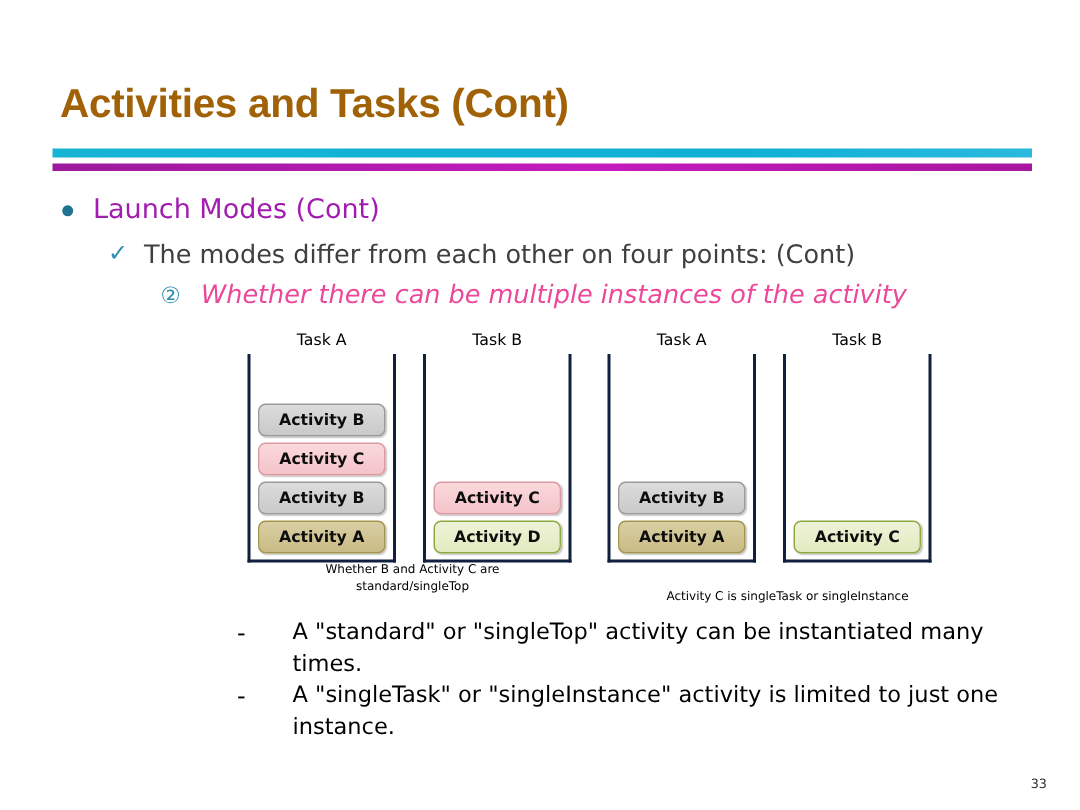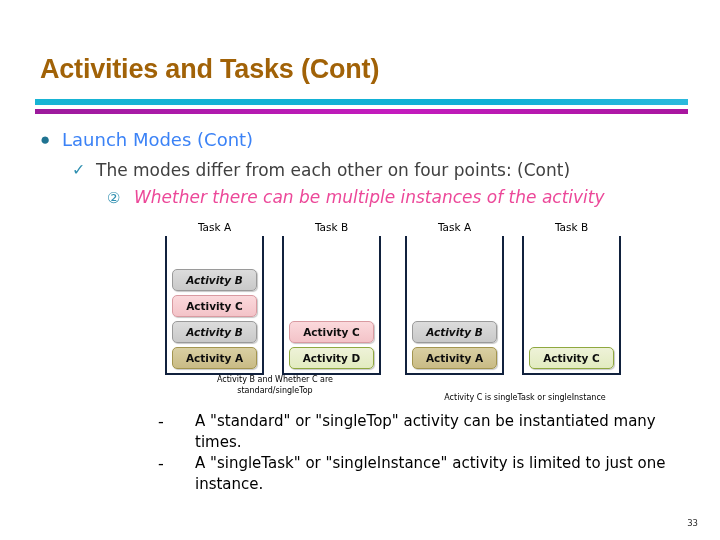--- a/index.html
+++ b/index.html
@@ -61,21 +61,21 @@
   #bullet-level1 .marker {
     width: 22px;
     color: #1f7391;
     font-size: 17px;
     line-height: 24px;
   }
   #bullet-level1 .text {
     font-family: "DejaVu Sans", sans-serif;
     font-size: 18px;
     line-height: 24px;
-    color: #3b82f6;
+    color: #a21caf;
   }
 
   #bullet-level2 {
     left: 72px;
     top: 158px;
   }
   #bullet-level2 .marker {
     width: 24px;
     color: #2f8fb0;
     font-size: 16px;
@@ -165,21 +165,21 @@
     display: flex;
     align-items: center;
     justify-content: center;
     font-family: "DejaVu Sans", sans-serif;
     font-weight: bold;
     font-size: 10.5px;
     color: #0d0d0d;
     box-shadow: 1px 1px 1px rgba(0,0,0,0.22);
     box-sizing: border-box;
   }
-  .act-grey  { background: linear-gradient(to bottom,#dcdcdc,#c9c9c9); border-color:#9a9a9a;font-style:italic; }
+  .act-grey  { background: linear-gradient(to bottom,#dcdcdc,#c9c9c9); border-color:#9a9a9a; }
   .act-pink  { background: linear-gradient(to bottom,#fbd9dc,#f3c3c8); border-color:#d99aa1; }
   .act-tan   { background: linear-gradient(to bottom,#d9cfa3,#c9bb85); border-color:#a3954f;text-align:right; }
   .act-green { background: linear-gradient(to bottom,#eef2d8,#e2ebc0); border-color:#8fa83f; }
 
   
   .diagram-caption {
     position: absolute;
     text-align: center;
     font-family: "DejaVu Sans", sans-serif;
     font-size: 8px;
@@ -283,21 +283,21 @@
         <div class="task-label">Task B</div>
         <div class="task-well">
           <div class="stack">
             <div class="activity-box act-green">Activity C</div>
           </div>
         </div>
       </div>
     </div>
 </div>
 
-<div class="diagram-caption" id="caption-left">Activity B and Whether C are standard/singleTop</div>
+<div class="diagram-caption" id="caption-left">Whether B and Activity C are standard/singleTop</div>
 <div class="diagram-caption" id="caption-right">Activity C is singleTask or singleInstance</div>
 
 <div class="note-row" id="note-0">
   <span class="marker">-</span>
   <span class="text">A "standard" or "singleTop" activity can be instantiated many times.</span>
 </div>
 <div class="note-row" id="note-1">
   <span class="marker">-</span>
   <span class="text">A "singleTask" or "singleInstance" activity is limited to just one instance.</span>
 </div>

